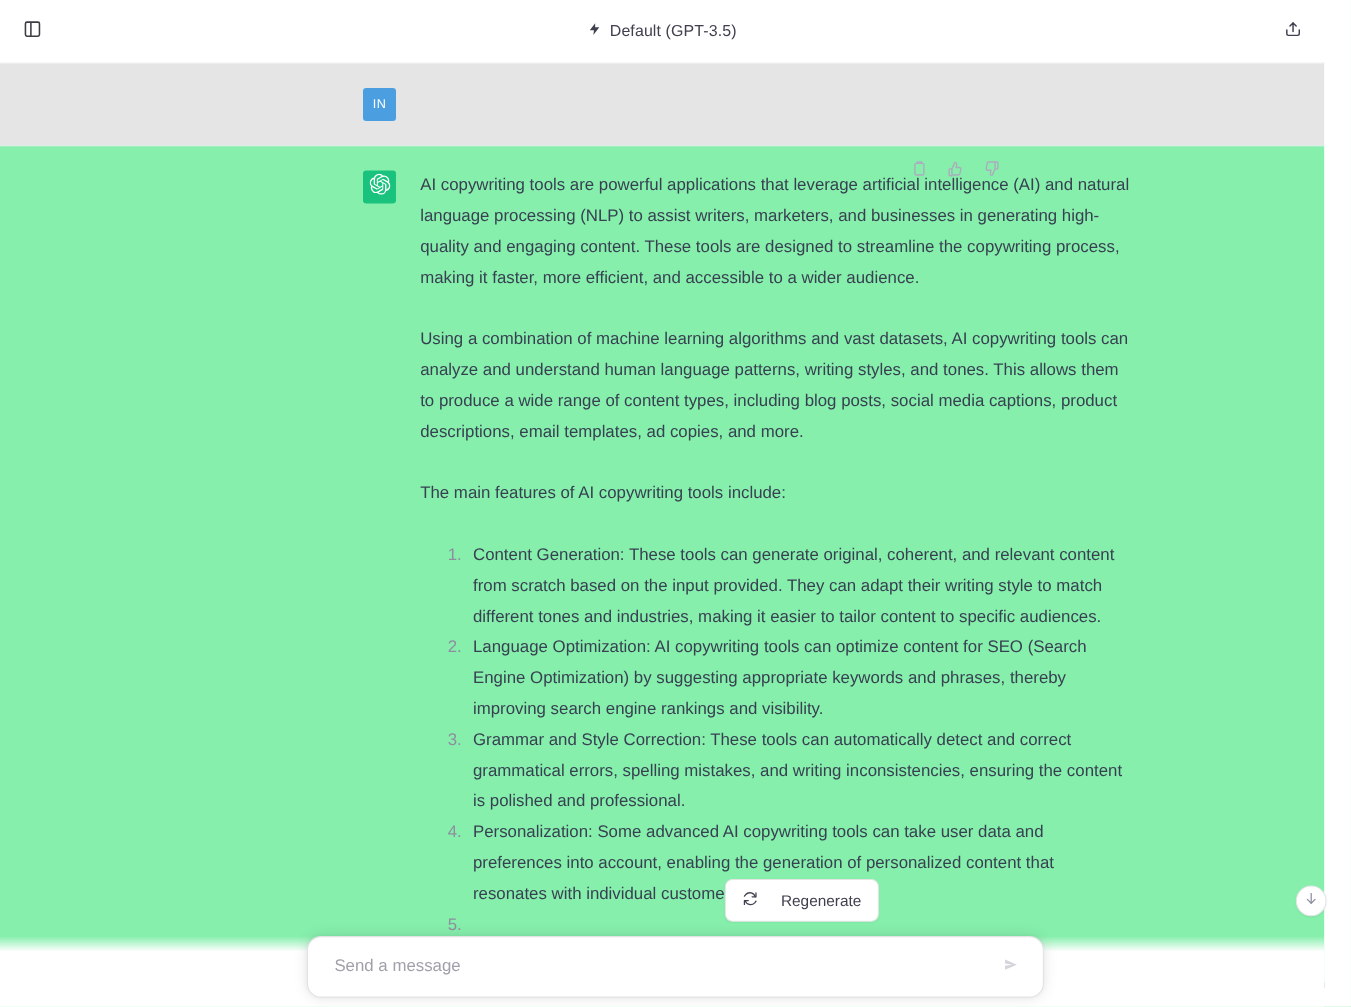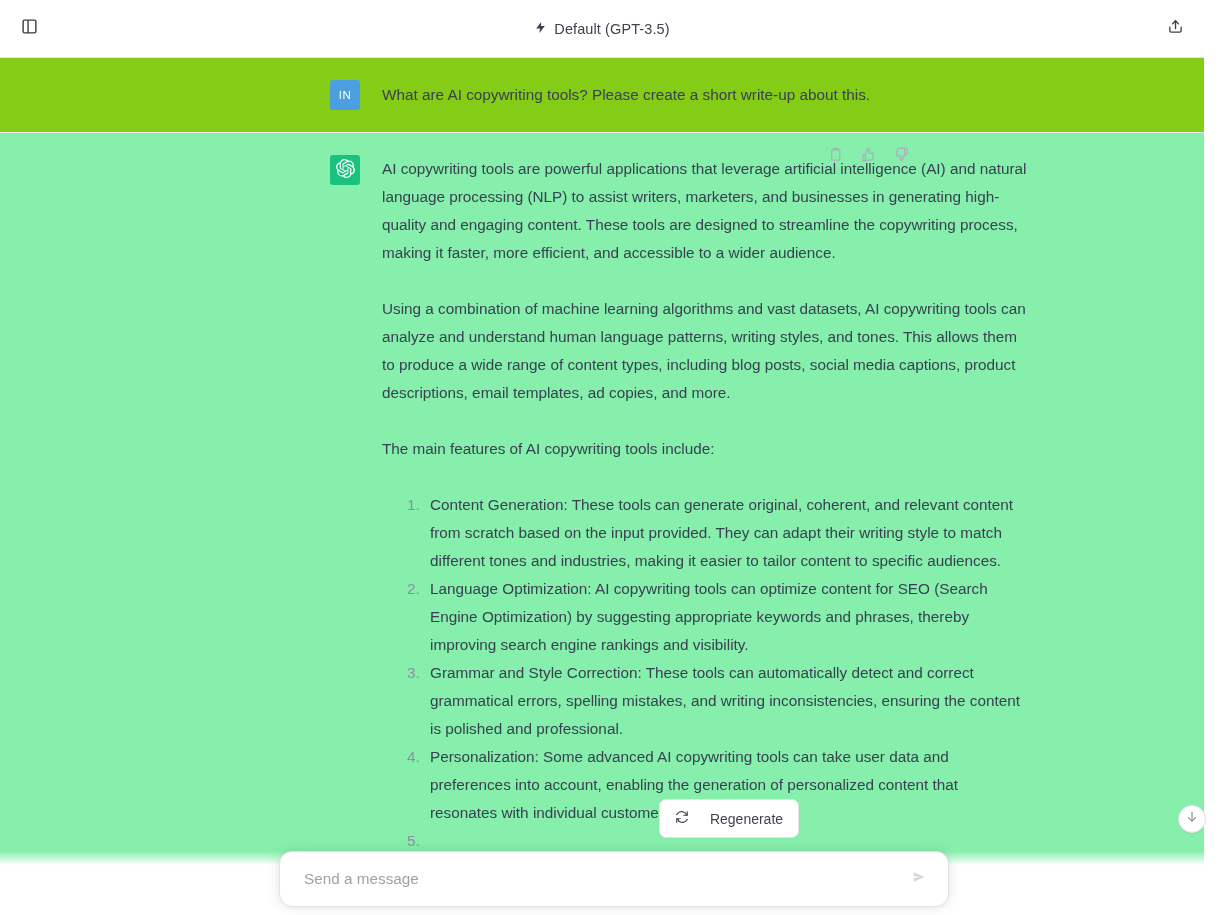--- a/index.html
+++ b/index.html
@@ -52,21 +52,21 @@
   .bolt { display: block; }
 
   
   .thread {
     flex: 1 1 auto;
     position: relative;
     overflow: hidden;
     background: #ffffff;
   }
   .msg-row { width: 100%; }
-  .msg-row.user { background: #84cc16; }
+  .msg-row.user { background: #e5e5e5; }
   .msg-row.assistant {
     background: #86efac;
     border-top: 1px solid #ececf1;
     border-bottom: 5px solid #1d4ed8;
   }
   .msg-inner {
     margin: 0 auto;
     max-width: 1000px;
     padding: 22px 0 22px 0;
     display: flex;
@@ -259,23 +259,20 @@
   </div>
 
   <div class="thread">
 
     <div class="msg-row user">
       <div class="msg-inner user">
         <div class="avatar-col">
           <div class="avatar user">
             <span>IN</span>
           </div>
-        </div>
-        <div class="content">
-          <p class="user-text">What are AI copywriting tools? Please create a short write-up about this.</p>
         </div>
       </div>
     </div>
 
     <div class="msg-row assistant">
       <div class="msg-inner assistant">
         <div class="avatar-col">
           <div class="avatar bot">
             <span>
               <svg width="19" height="19" viewBox="0 0 24 24" fill="#ffffff">

